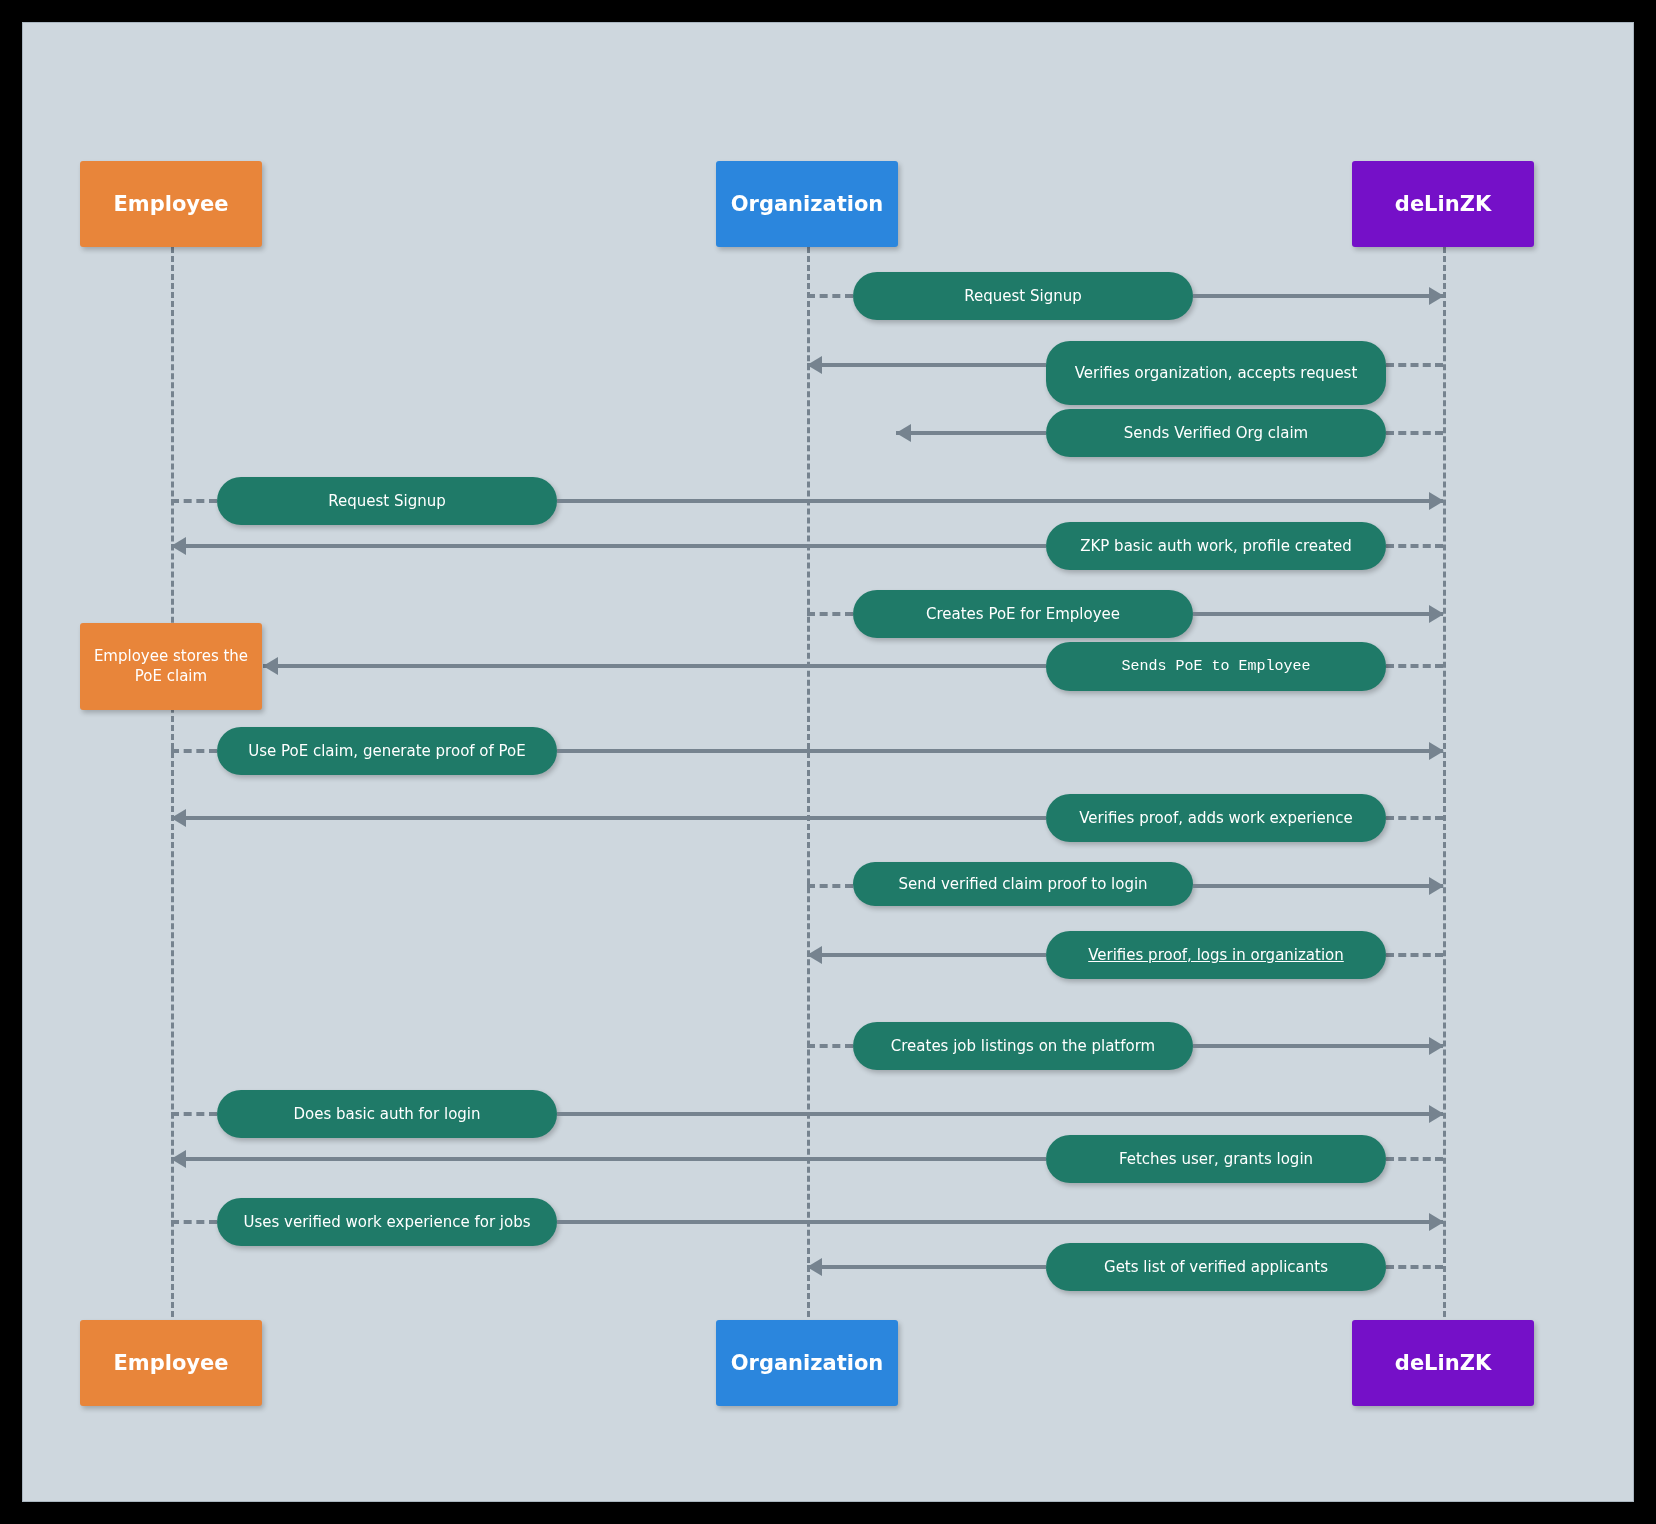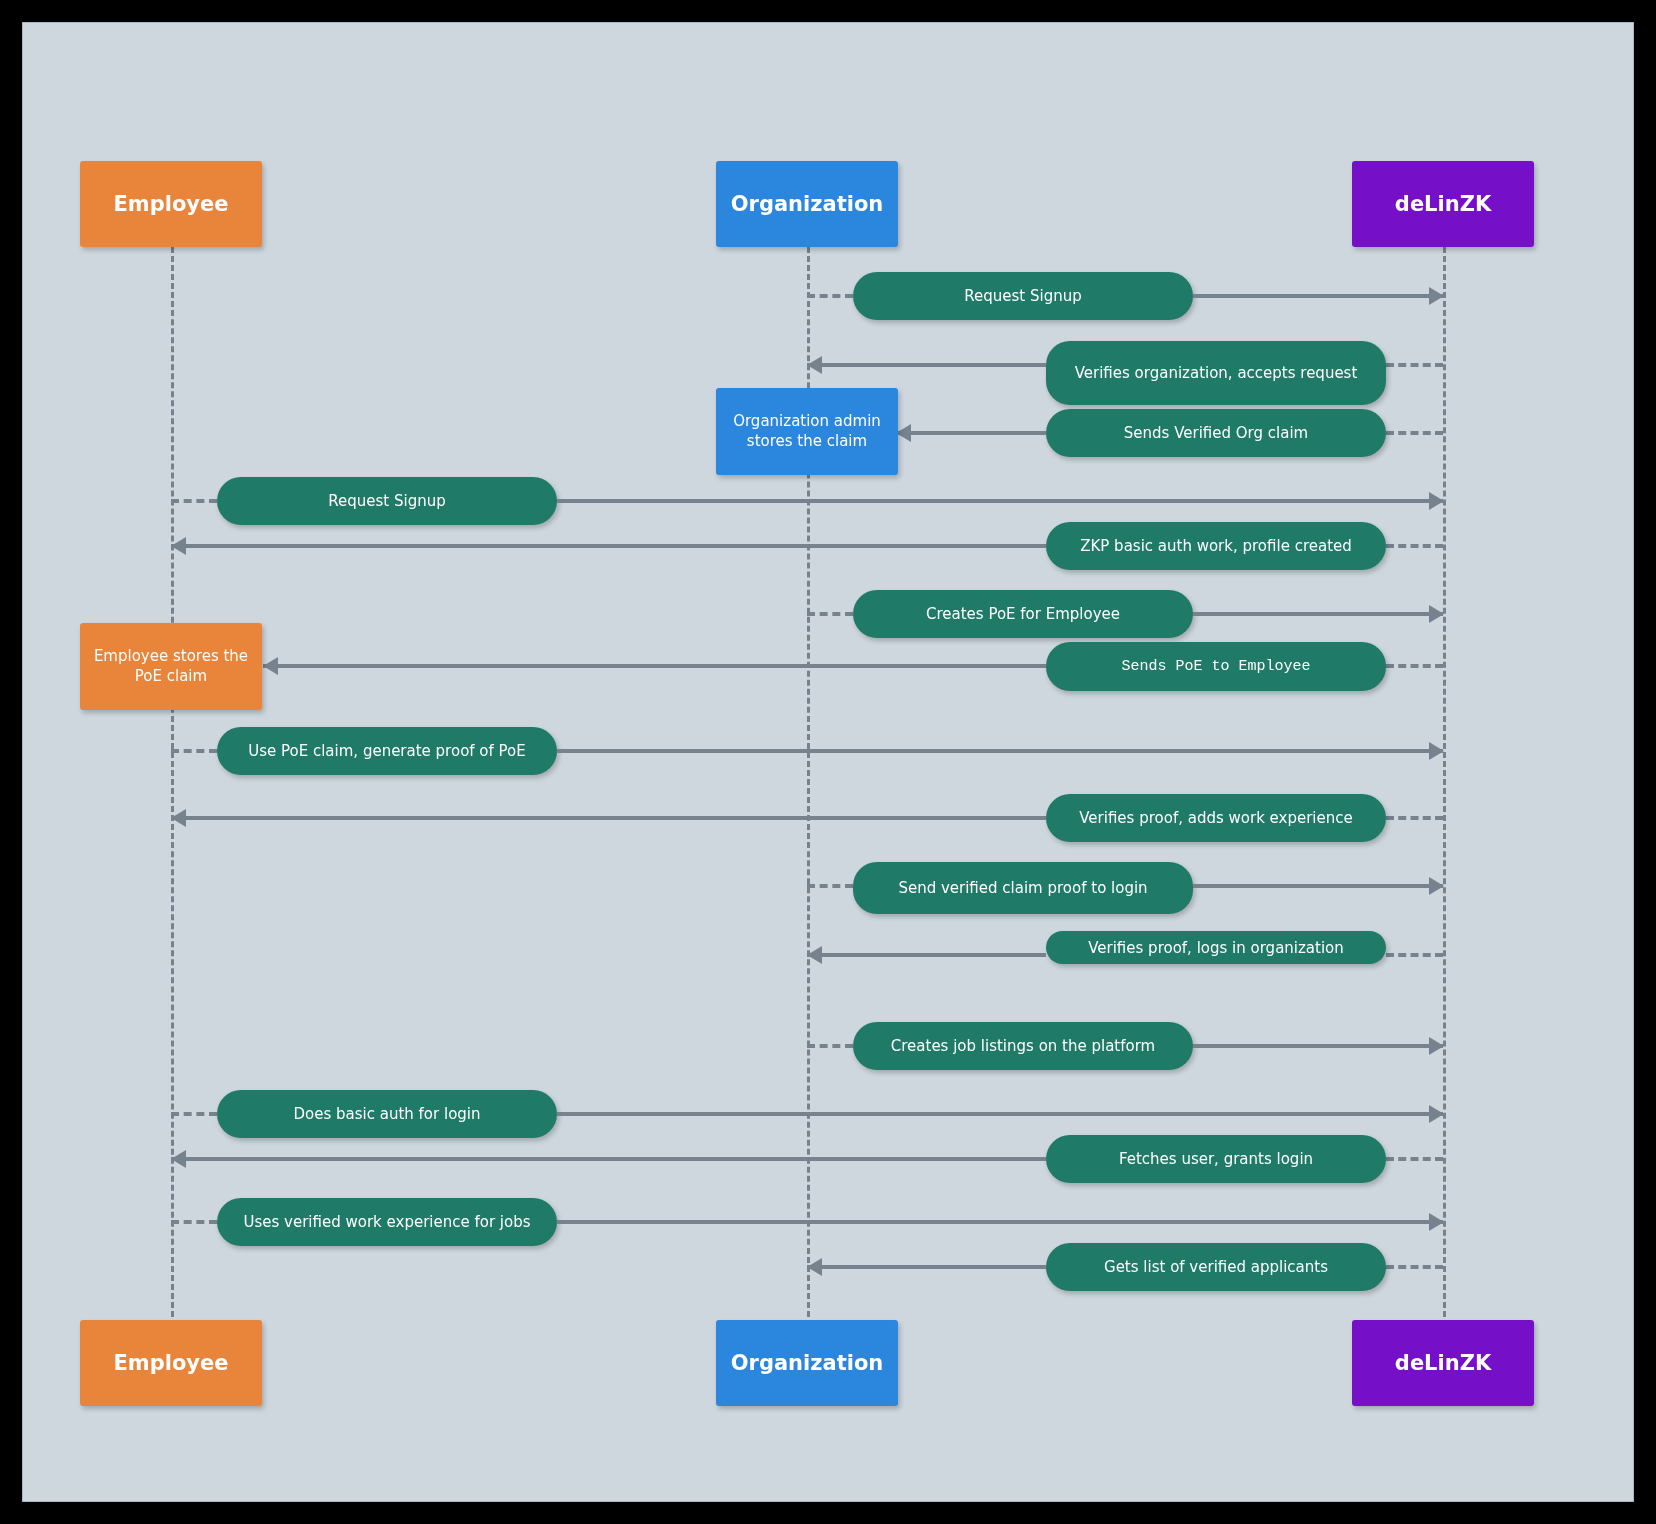--- a/index.html
+++ b/index.html
@@ -169,28 +169,28 @@
 
   <div class="msg" style="left:0; top:795px;">
     <div class="stub" style="left:1363px; width:57px;"></div>
     <div class="pill" style="left:1023px; top:-24px; width:340px; height:48px;">Verifies proof, adds work experience</div>
     <div class="line" style="left:148px; width:875px;"></div>
     <div class="arrow left" style="left:148px;"></div>
   </div>
 
   <div class="msg" style="left:0; top:863px;">
     <div class="stub" style="left:784px; width:46px;"></div>
-    <div class="pill" style="left:830px; top:-24px; width:340px; height:52px;">Send verified claim proof to login</div>
+    <div class="pill" style="left:830px; top:-24px; width:340px; height:44px;">Send verified claim proof to login</div>
     <div class="line" style="left:1170px; width:250px;"></div>
     <div class="arrow right" style="left:1406px;"></div>
   </div>
 
   <div class="msg" style="left:0; top:932px;">
     <div class="stub" style="left:1363px; width:57px;"></div>
-    <div class="pill" style="left:1023px; top:-24px; width:340px; height:33px;">Verifies proof, logs in organization</div>
+    <div class="pill" style="left:1023px; top:-24px; width:340px; height:48px;text-decoration:underline;">Verifies proof, logs in organization</div>
     <div class="line" style="left:784px; width:239px;"></div>
     <div class="arrow left" style="left:784px;"></div>
   </div>
 
   <div class="msg" style="left:0; top:1023px;">
     <div class="stub" style="left:784px; width:46px;"></div>
     <div class="pill" style="left:830px; top:-24px; width:340px; height:48px;">Creates job listings on the platform</div>
     <div class="line" style="left:1170px; width:250px;"></div>
     <div class="arrow right" style="left:1406px;"></div>
   </div>
@@ -216,26 +216,20 @@
     <div class="arrow right" style="left:1406px;"></div>
   </div>
 
   <div class="msg" style="left:0; top:1244px;">
     <div class="stub" style="left:1363px; width:57px;"></div>
     <div class="pill" style="left:1023px; top:-24px; width:340px; height:48px;">Gets list of verified applicants</div>
     <div class="line" style="left:784px; width:239px;"></div>
     <div class="arrow left" style="left:784px;"></div>
   </div>
 
-  <div class="note blue" style="left:693px; top:365px; width:182px; height:87px;">
-    <div>
-      <div>Organization admin</div>
-      <div>stores the claim</div>
-    </div>
-  </div>
 
   <div class="note orange" style="left:57px; top:600px; width:182px; height:87px;">
     <div>
       <div>Employee stores the</div>
       <div>PoE claim</div>
     </div>
   </div>
 </div>
 
 </body></html>

